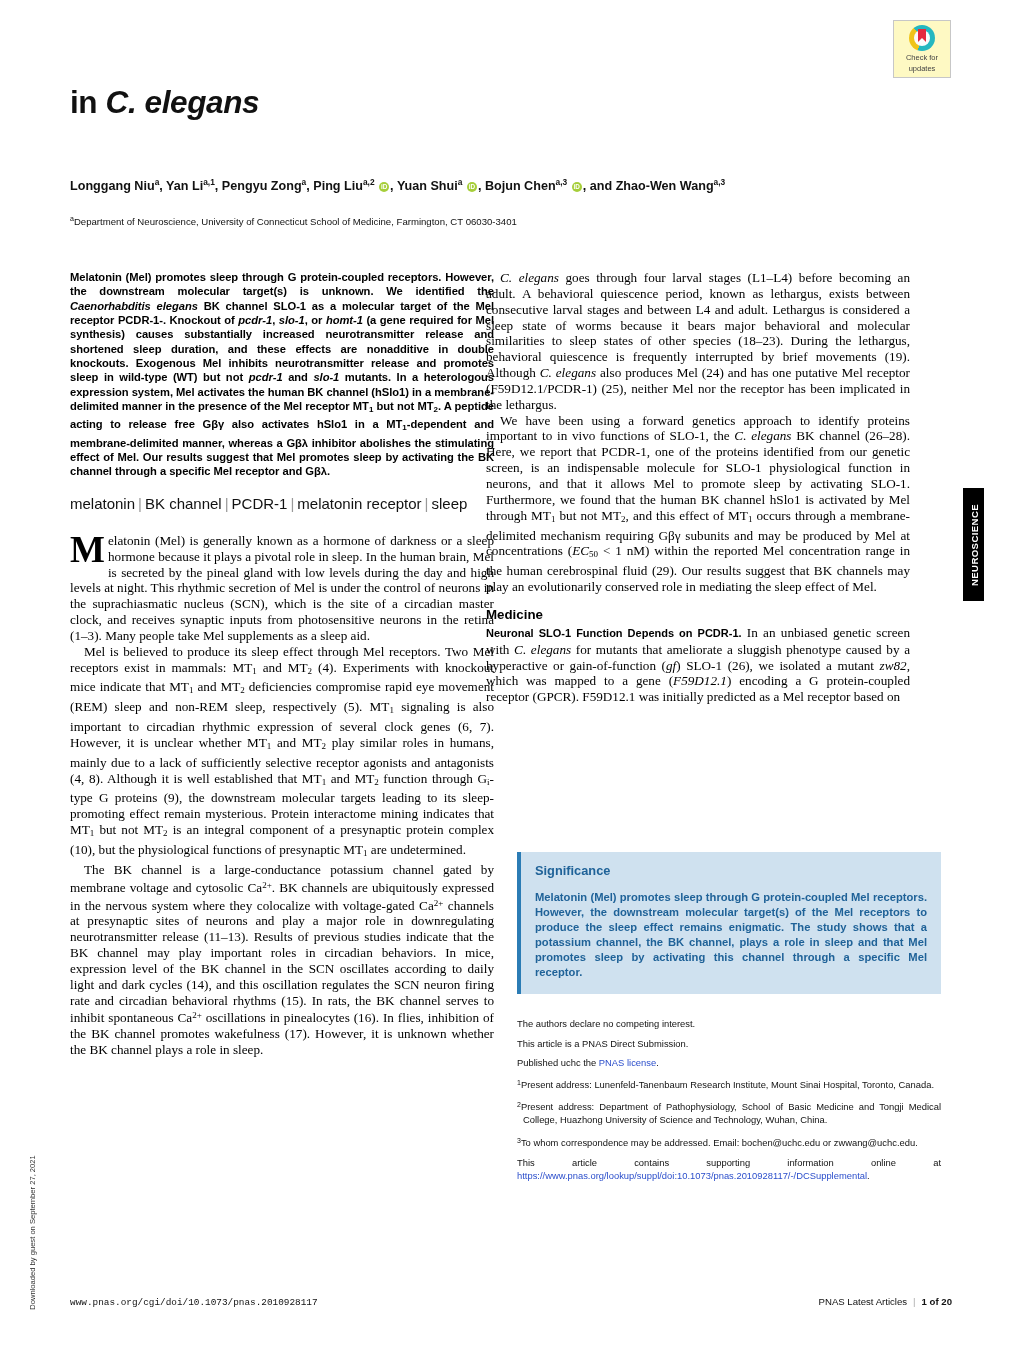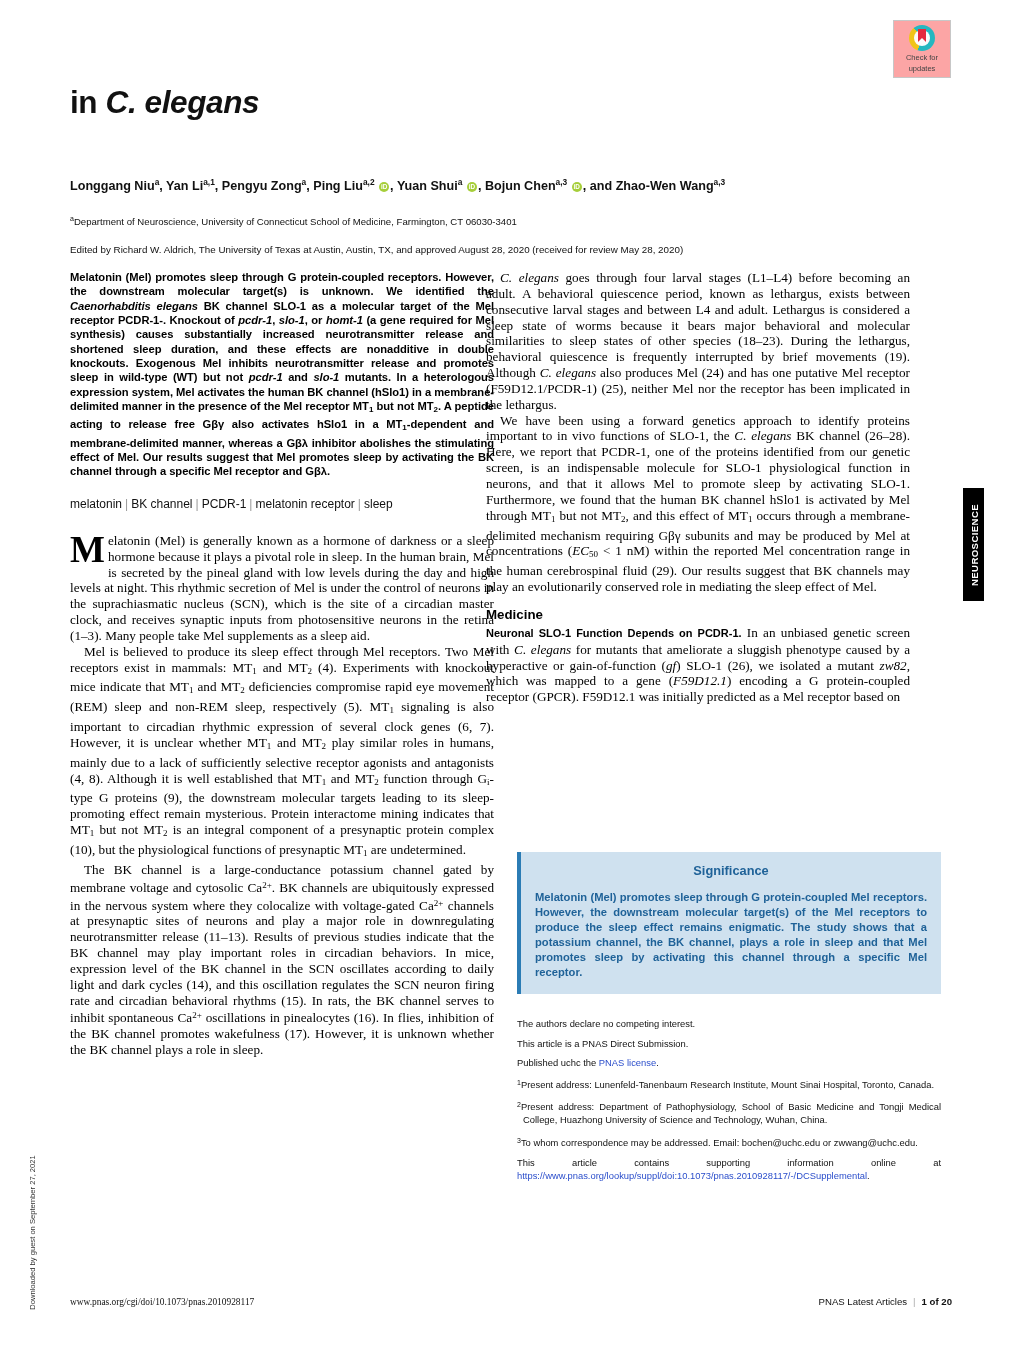--- a/index.html
+++ b/index.html
@@ -24,21 +24,21 @@
   }
 
   
   .crossmark {
     position: absolute;
     left: 893px;
     top: 20px;
     width: 58px;
     height: 58px;
     border: 1px solid #c7c7c7;
-    background: #fca5a5;
+    background: #fef9c3;
     box-sizing: border-box;
     display: flex;
     flex-direction: column;
     align-items: center;
     justify-content: flex-start;
     padding-top: 4px;
   }
   .crossmark .ring {
     position: relative;
     width: 26px;
@@ -162,21 +162,21 @@
     text-align: justify;
     color: #000;
     letter-spacing: -0.05px;
   }
   .abstract .it { font-style: italic; }
   .abstract sub { font-size: 8px; vertical-align: -2px; font-weight: bold; }
 
   .keywords {
     margin-top: 18px;
     font-family: "Liberation Sans", sans-serif;
-    font-size: 12px;
+    font-size: 15px;
     line-height: 14px;
     color: #111;
   }
   .keywords .sep { color: #999; padding: 0 3px; }
 
   
   .body-p {
     font-family: "Liberation Serif", serif;
     font-size: 13.2px;
     line-height: 15.85px;
@@ -228,21 +228,20 @@
     background: #cfe1ef;
     border-left: 4px solid #2b7cb5;
     padding: 11px 14px 14px 14px;
   }
   .sig-title {
     font-family: "Liberation Sans", sans-serif;
     font-weight: bold;
     font-size: 12.8px;
     color: #1f6298;
     margin-bottom: 12px;
-    text-align: center;
   }
   .sig-body {
     font-family: "Liberation Sans", sans-serif;
     font-weight: bold;
     font-size: 11.2px;
     line-height: 15px;
     color: #1f6298;
     text-align: justify;
   }
 
@@ -261,21 +260,21 @@
   .footnotes p.tight { margin-bottom: 7px; }
   .footnotes sup { font-size: 7px; vertical-align: 3px; }
   .footnotes .lnk { color: #2b4ecb; }
   .footnotes .hang { padding-left: 6px; text-indent: -6px; }
 
   
   .footer-left {
     position: absolute;
     left: 70px;
     top: 1297px;
-    font-family: Liberation Serif, serif;
+    font-family: Liberation Mono, monospace;
     font-size: 9.4px;
     color: #111;
   }
   .footer-right {
     position: absolute;
     right: 68px;
     top: 1296px;
     font-family: "Liberation Sans", sans-serif;
     font-size: 9.6px;
     color: #111;
@@ -333,21 +332,20 @@
     <div class="cmtext">Check for</div>
     <div class="cmtext">updates</div>
   </div>
 
   <div class="title">
     <div><span>in </span><span class="ital">C. elegans</span></div>
   </div>
 
   <div class="authors">Longgang Niu<sup>a</sup>, Yan Li<sup>a,1</sup>, Pengyu Zong<sup>a</sup>, Ping Liu<sup>a,2</sup> <span class="orcid">iD</span>, Yuan Shui<sup>a</sup> <span class="orcid">iD</span>, Bojun Chen<sup>a,3</sup> <span class="orcid">iD</span>, and Zhao-Wen Wang<sup>a,3</sup></div>
   <div class="affil"><sup>a</sup>Department of Neuroscience, University of Connecticut School of Medicine, Farmington, CT 06030-3401</div>
-  <div class="edited">Edited by Richard W. Aldrich, The University of Texas at Austin, Austin, TX, and approved August 28, 2020 (received for review May 28, 2020)</div>
 
   <div class="col-left">
     <div class="abstract">Melatonin (Mel) promotes sleep through G protein-coupled receptors. However, the downstream molecular target(s) is unknown. We identified the <span class="it">Caenorhabditis elegans</span> BK channel SLO-1 as a molecular target of the Mel receptor PCDR-1-. Knockout of <span class="it">pcdr-1</span>, <span class="it">slo-1</span>, or <span class="it">homt-1</span> (a gene required for Mel synthesis) causes substantially increased neurotransmitter release and shortened sleep duration, and these effects are nonadditive in double knockouts. Exogenous Mel inhibits neurotransmitter release and promotes sleep in wild-type (WT) but not <span class="it">pcdr-1</span> and <span class="it">slo-1</span> mutants. In a heterologous expression system, Mel activates the human BK channel (hSlo1) in a membrane-delimited manner in the presence of the Mel receptor MT<sub>1</sub> but not MT<sub>2</sub>. A peptide acting to release free Gβγ also activates hSlo1 in a MT<sub>1</sub>-dependent and membrane-delimited manner, whereas a Gβλ inhibitor abolishes the stimulating effect of Mel. Our results suggest that Mel promotes sleep by activating the BK channel through a specific Mel receptor and Gβλ.</div>
     <div class="keywords">
       <span>melatonin</span><span class="sep">|</span><span>BK channel</span><span class="sep">|</span><span>PCDR-1</span><span class="sep">|</span><span>melatonin receptor</span><span class="sep">|</span><span>sleep</span>
     </div>
 
     <div style="height:22px"></div>
 
     <div class="dropcap-wrap">

